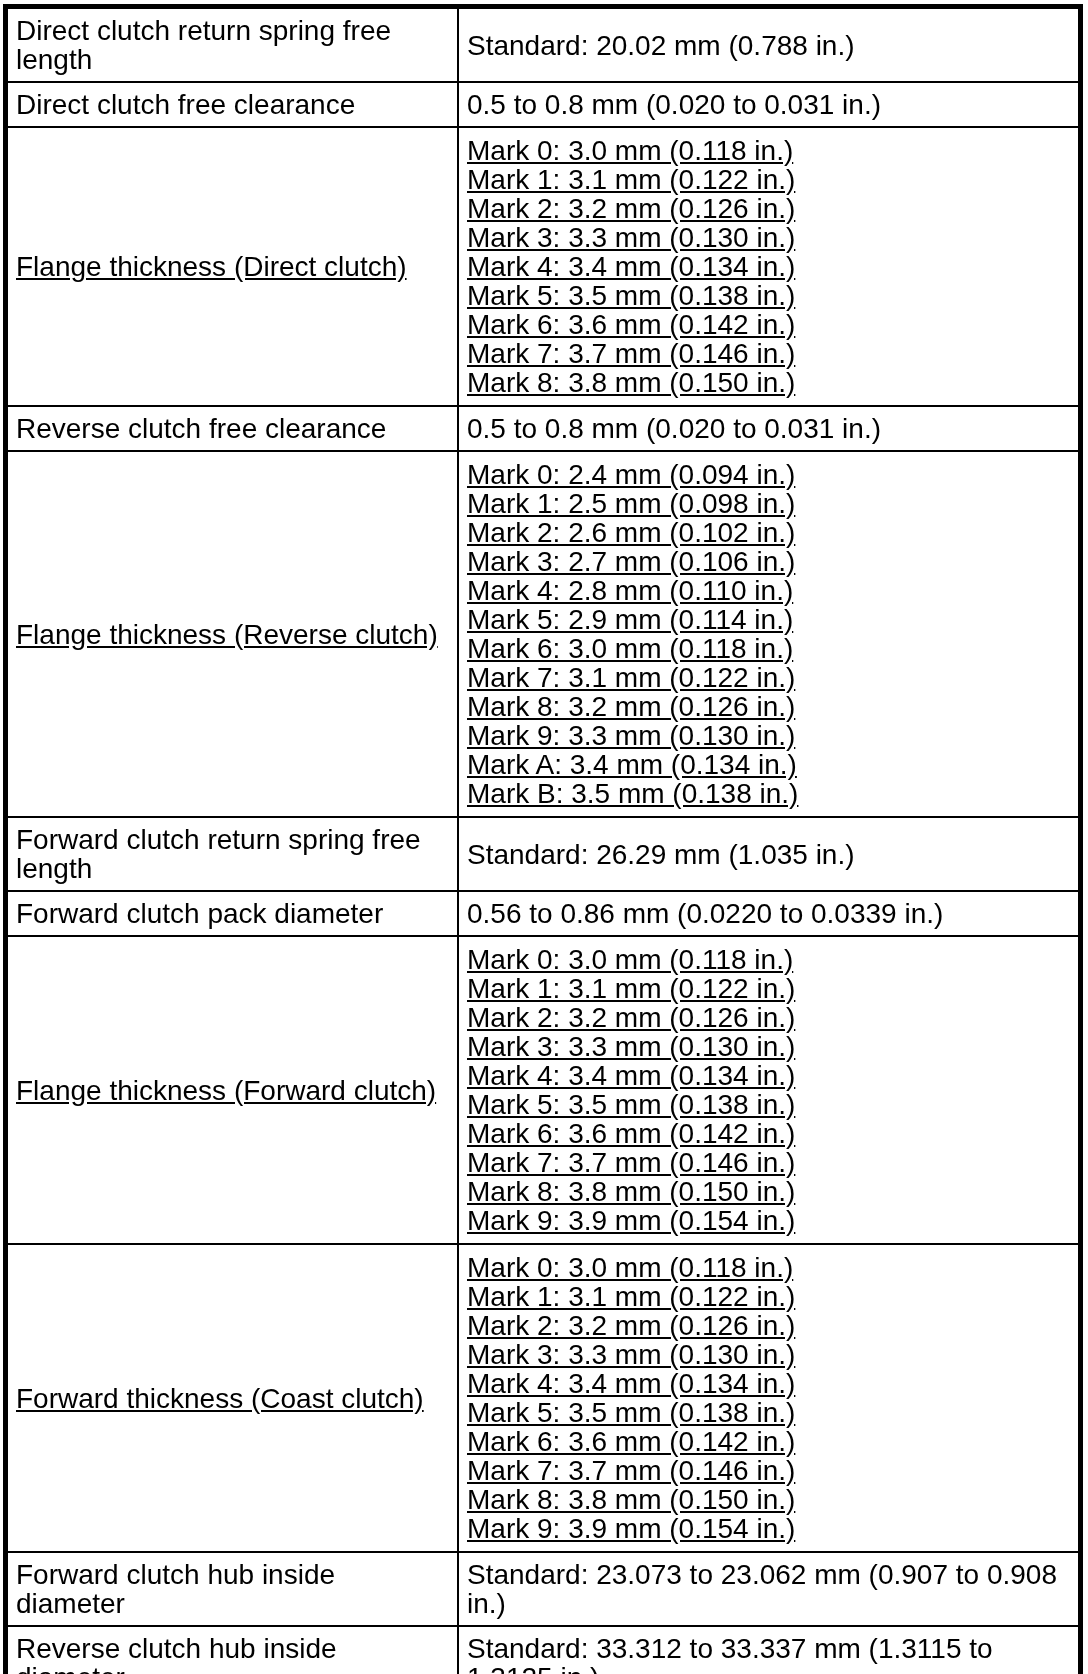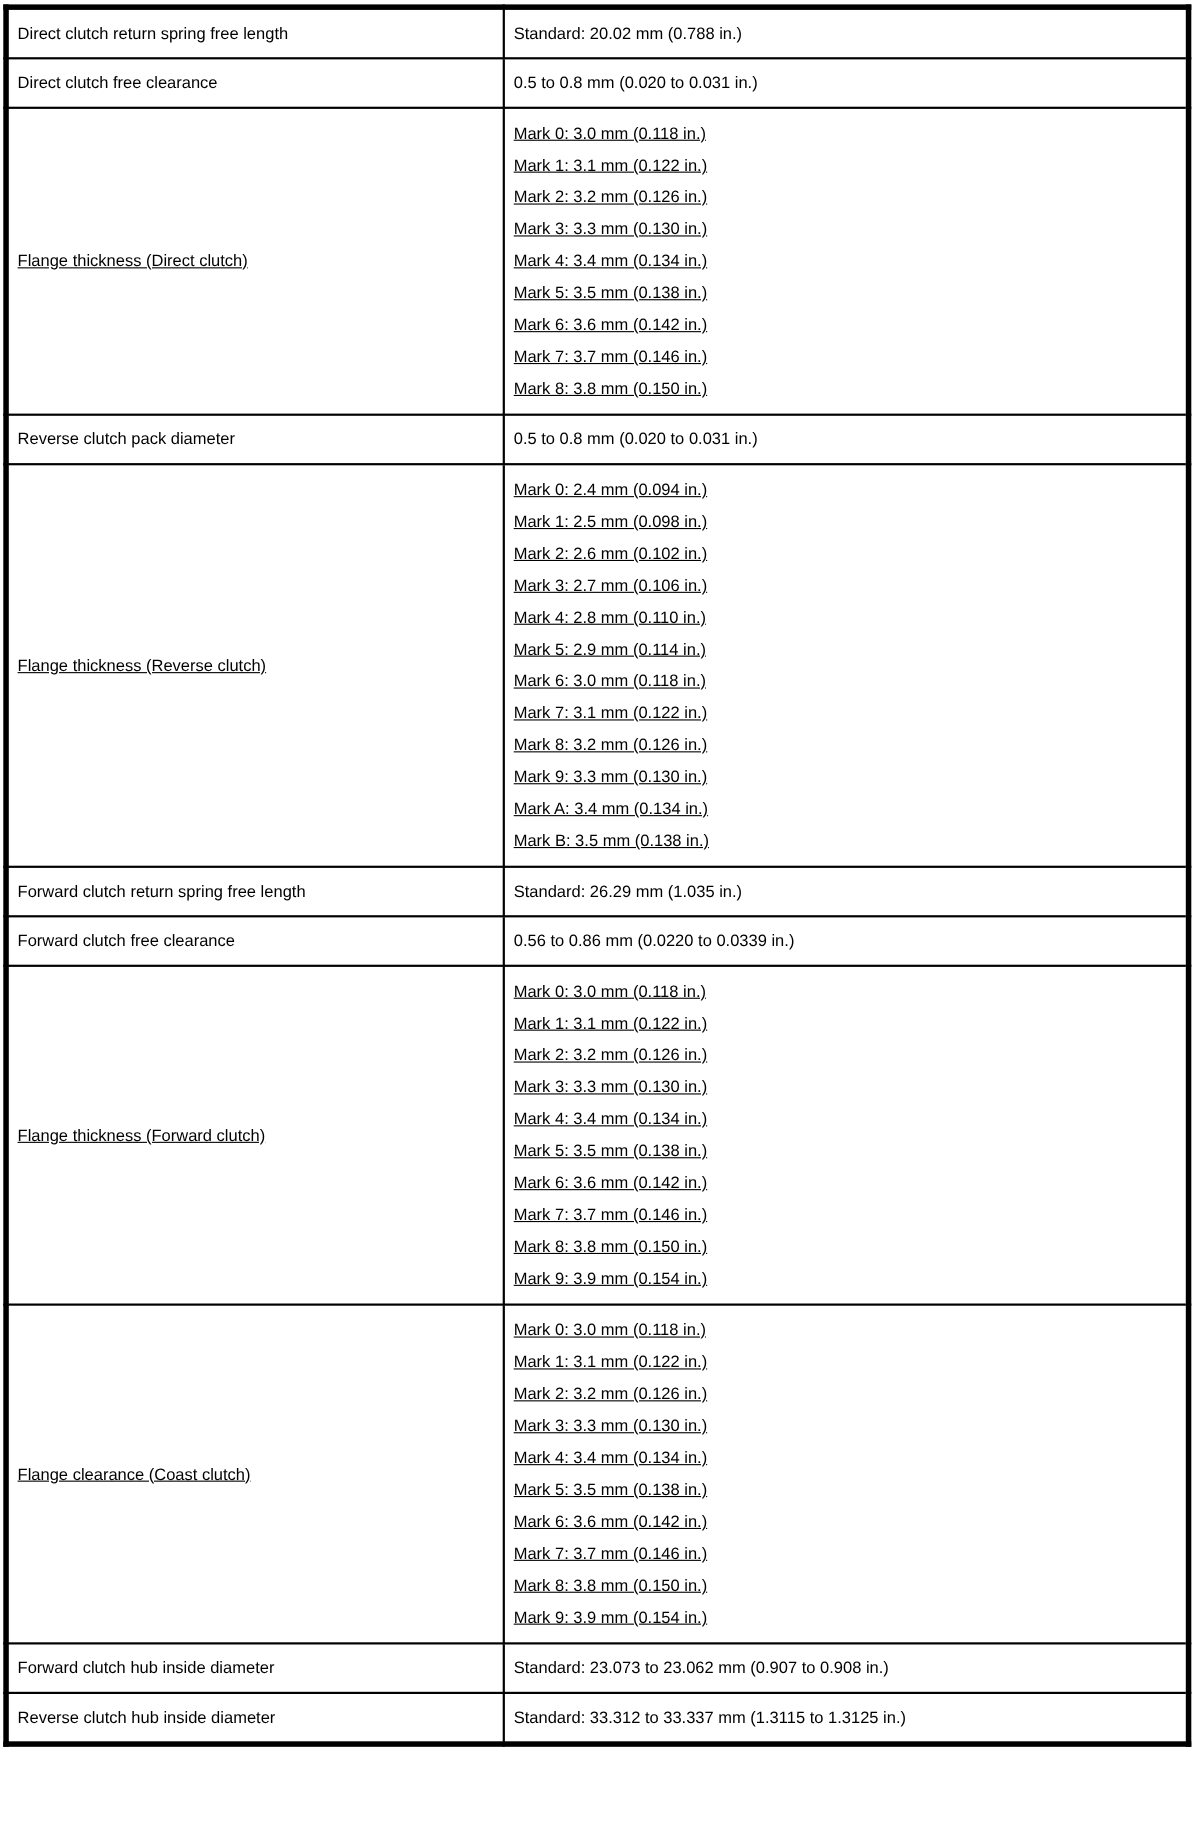--- a/index.html
+++ b/index.html
@@ -16,21 +16,21 @@
     padding: 4px 3px;
   }
   table.specs {
     width: 1080px;
     border-collapse: collapse;
     table-layout: fixed;
     border: 5px solid #000000;
   }
   table.specs td {
     border: 2px solid #000000;
-    font-size: 15px;
+    font-size: 28px;
     line-height: 29px;
     vertical-align: middle;
     padding: 7px 8px;
     overflow: hidden;
   }
   td.label-cell {
     width: 433px;
   }
   td.value-cell {
     white-space: pre-line;
@@ -62,21 +62,21 @@
 Mark 1: 3.1 mm (0.122 in.)
 Mark 2: 3.2 mm (0.126 in.)
 Mark 3: 3.3 mm (0.130 in.)
 Mark 4: 3.4 mm (0.134 in.)
 Mark 5: 3.5 mm (0.138 in.)
 Mark 6: 3.6 mm (0.142 in.)
 Mark 7: 3.7 mm (0.146 in.)
 Mark 8: 3.8 mm (0.150 in.)</td>
       </tr>
       <tr>
-        <td class="label-cell">Reverse clutch pack diameter</td>
+        <td class="label-cell">Reverse clutch free clearance</td>
         <td class="value-cell">0.5 to 0.8 mm (0.020 to 0.031 in.)</td>
       </tr>
       <tr class="multi">
         <td class="label-cell">Flange thickness (Reverse clutch)</td>
         <td class="value-cell">Mark 0: 2.4 mm (0.094 in.)
 Mark 1: 2.5 mm (0.098 in.)
 Mark 2: 2.6 mm (0.102 in.)
 Mark 3: 2.7 mm (0.106 in.)
 Mark 4: 2.8 mm (0.110 in.)
 Mark 5: 2.9 mm (0.114 in.)
@@ -85,38 +85,38 @@
 Mark 8: 3.2 mm (0.126 in.)
 Mark 9: 3.3 mm (0.130 in.)
 Mark A: 3.4 mm (0.134 in.)
 Mark B: 3.5 mm (0.138 in.)</td>
       </tr>
       <tr>
         <td class="label-cell">Forward clutch return spring free length</td>
         <td class="value-cell">Standard: 26.29 mm (1.035 in.)</td>
       </tr>
       <tr>
-        <td class="label-cell">Forward clutch free clearance</td>
+        <td class="label-cell">Forward clutch pack diameter</td>
         <td class="value-cell">0.56 to 0.86 mm (0.0220 to 0.0339 in.)</td>
       </tr>
       <tr class="multi">
         <td class="label-cell">Flange thickness (Forward clutch)</td>
         <td class="value-cell">Mark 0: 3.0 mm (0.118 in.)
 Mark 1: 3.1 mm (0.122 in.)
 Mark 2: 3.2 mm (0.126 in.)
 Mark 3: 3.3 mm (0.130 in.)
 Mark 4: 3.4 mm (0.134 in.)
 Mark 5: 3.5 mm (0.138 in.)
 Mark 6: 3.6 mm (0.142 in.)
 Mark 7: 3.7 mm (0.146 in.)
 Mark 8: 3.8 mm (0.150 in.)
 Mark 9: 3.9 mm (0.154 in.)</td>
       </tr>
       <tr class="multi">
-        <td class="label-cell">Flange clearance (Coast clutch)</td>
+        <td class="label-cell">Forward thickness (Coast clutch)</td>
         <td class="value-cell">Mark 0: 3.0 mm (0.118 in.)
 Mark 1: 3.1 mm (0.122 in.)
 Mark 2: 3.2 mm (0.126 in.)
 Mark 3: 3.3 mm (0.130 in.)
 Mark 4: 3.4 mm (0.134 in.)
 Mark 5: 3.5 mm (0.138 in.)
 Mark 6: 3.6 mm (0.142 in.)
 Mark 7: 3.7 mm (0.146 in.)
 Mark 8: 3.8 mm (0.150 in.)
 Mark 9: 3.9 mm (0.154 in.)</td>

